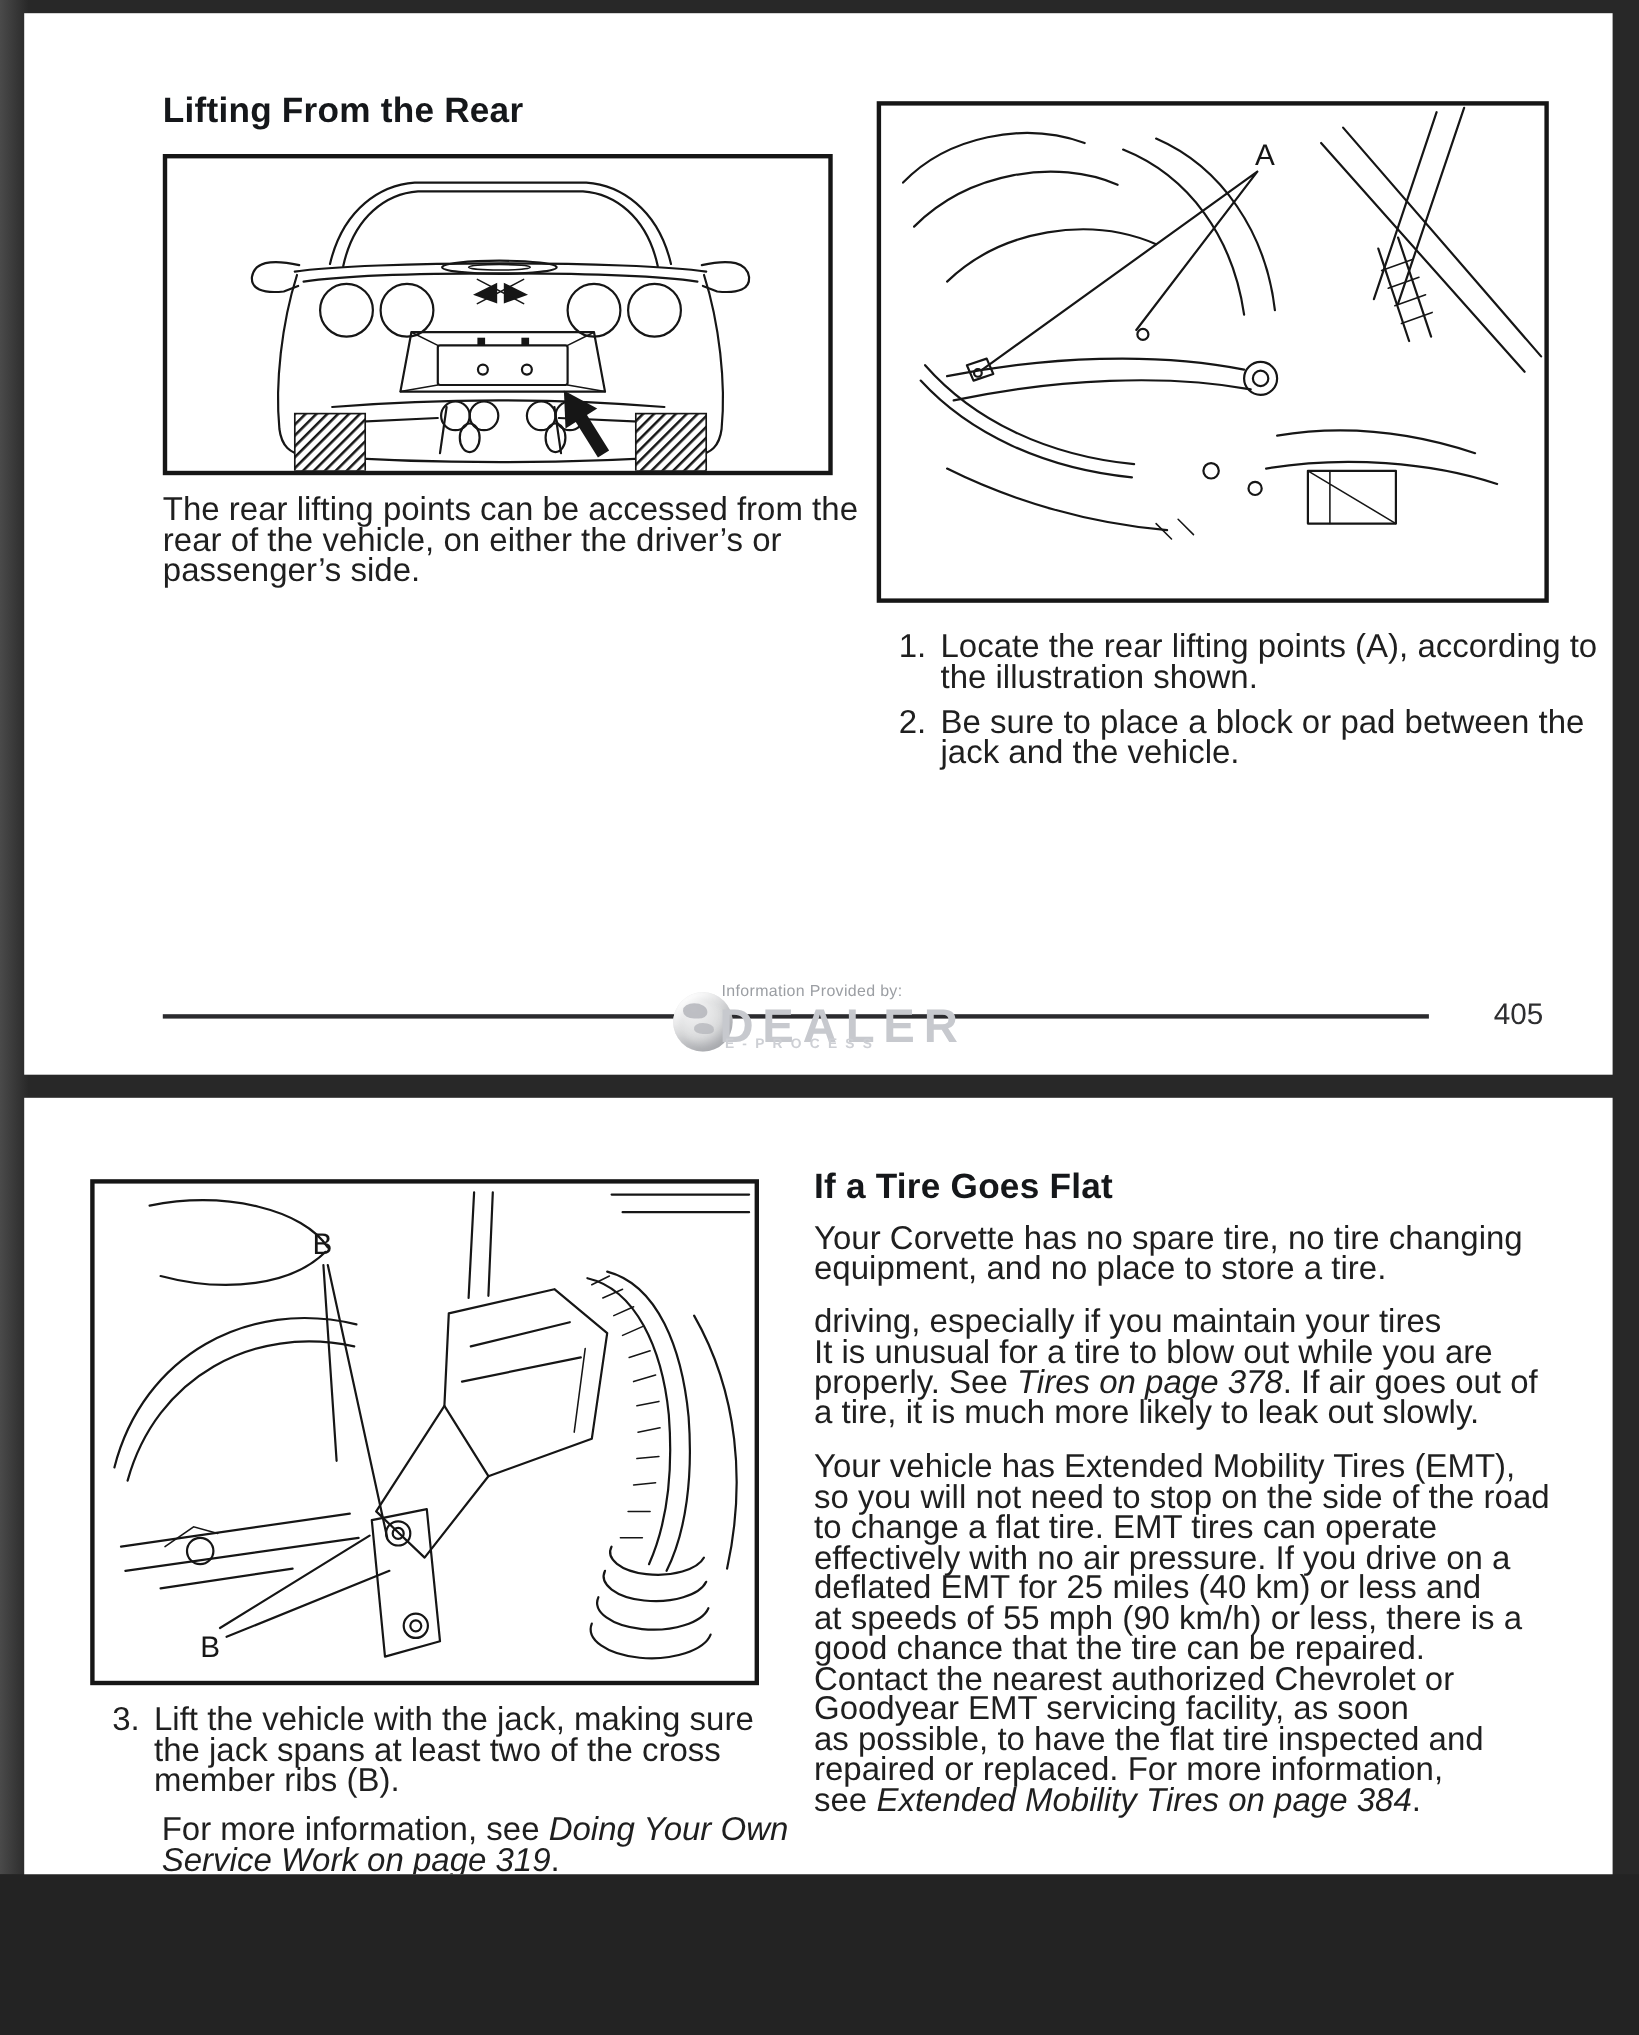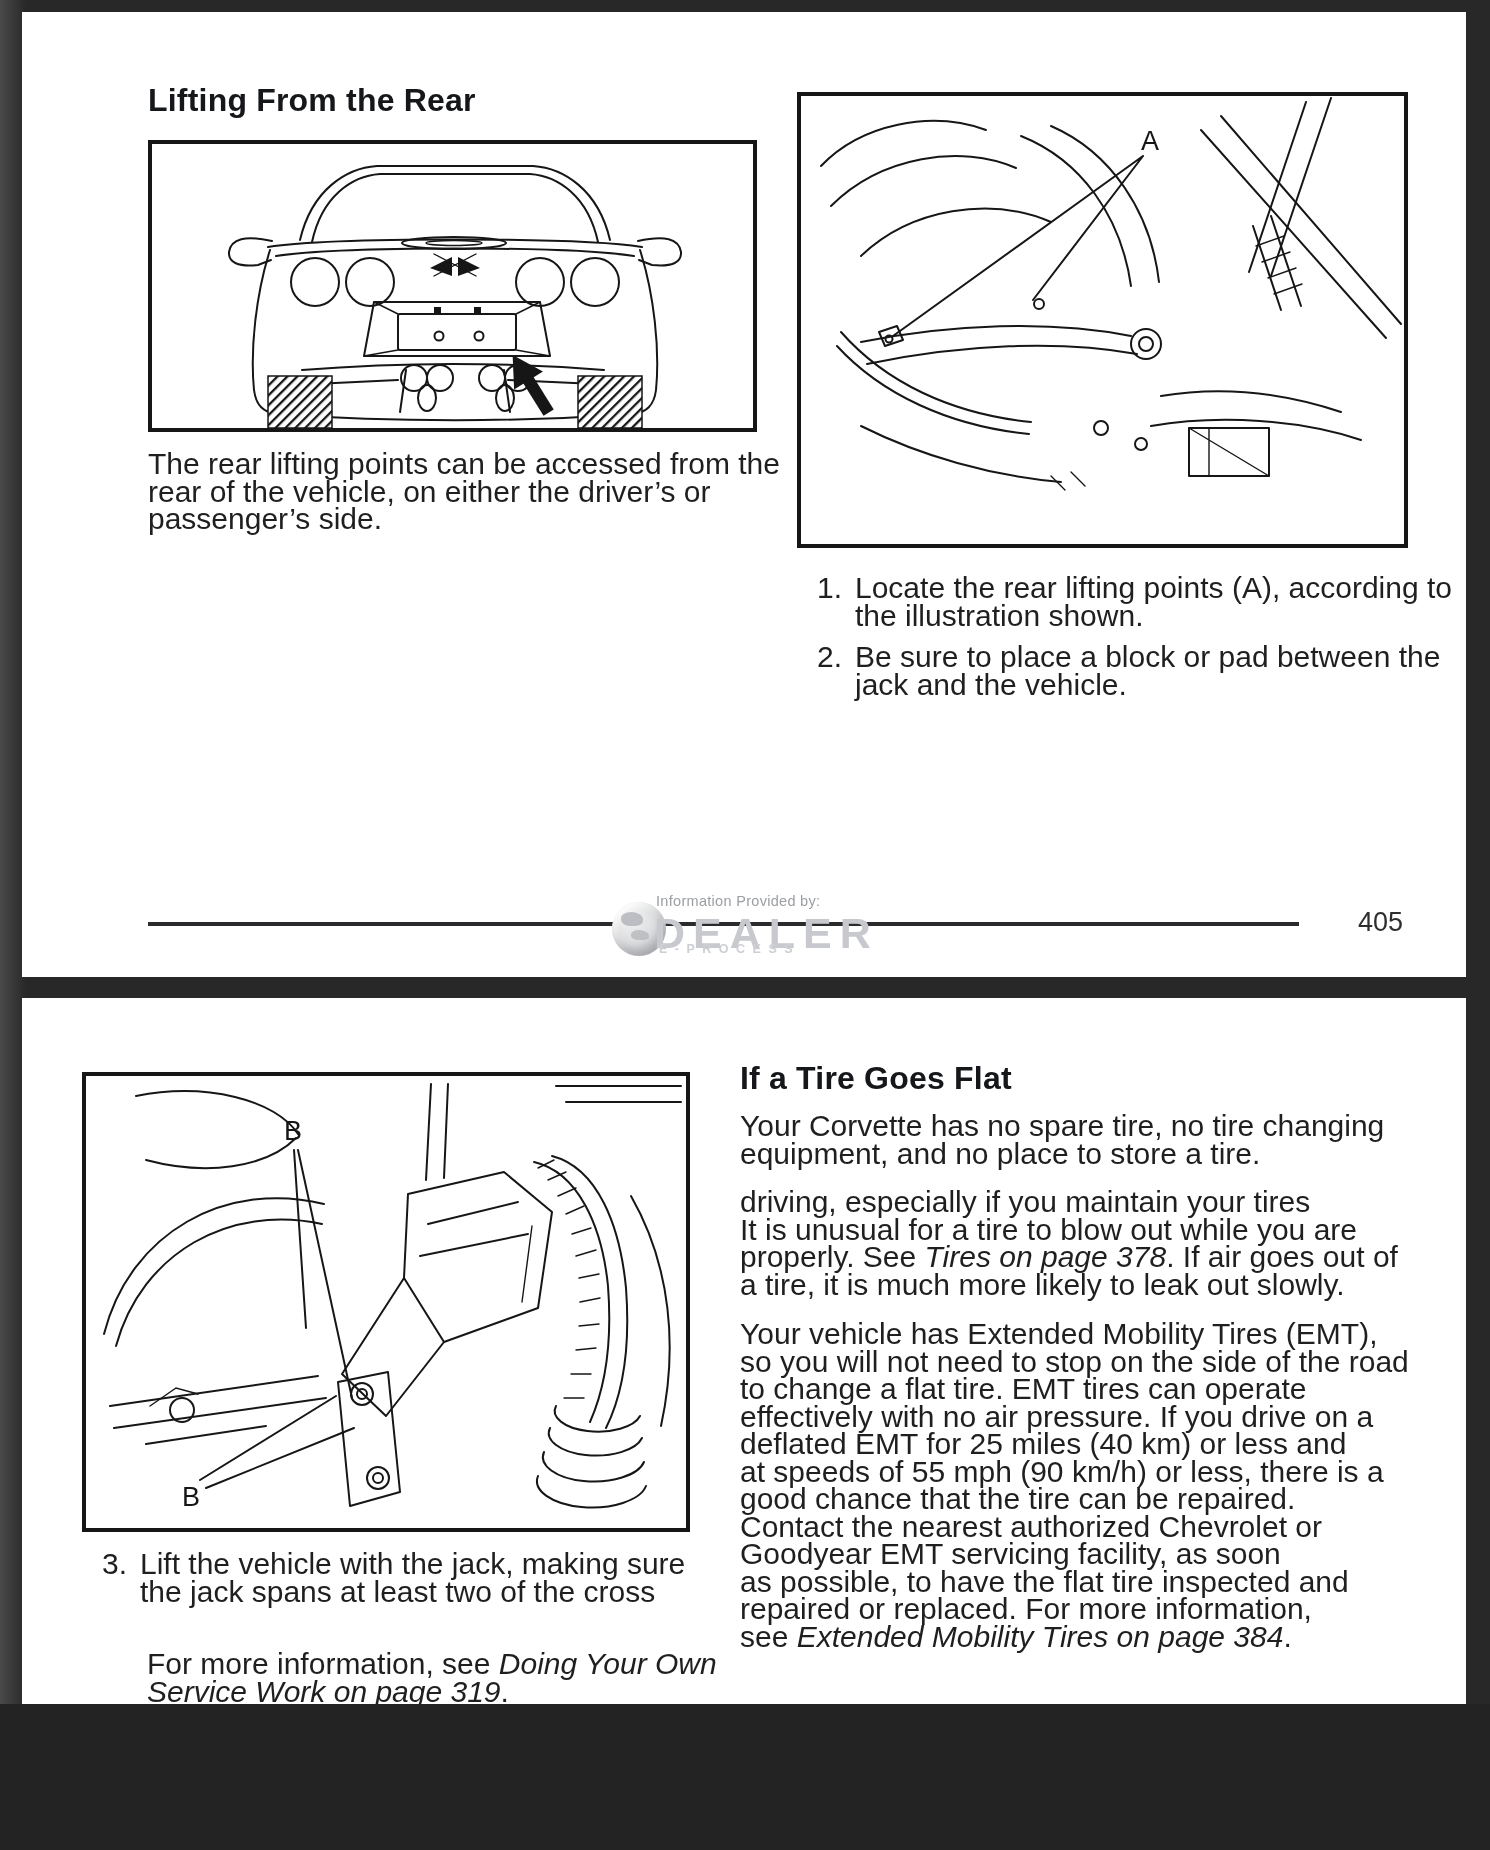--- a/index.html
+++ b/index.html
@@ -220,20 +220,21 @@
         <path class="ln" d="M545 120 C585 190 592 272 575 350"></path>
       </svg>
     </div>
 
     <div class="steps bodytext" style="left:80px;top:552px;width:620px;">
       <div class="step">
         <div class="step-num">3.</div>
         <div>
           <div class="line">Lift the vehicle with the jack, making sure</div>
           <div class="line">the jack spans at least two of the cross</div>
+          <div class="line">member ribs (B).</div>
         </div>
       </div>
     </div>
 
     <div class="bodytext" style="position:absolute;left:78px;top:652px;margin-left:47px;">
       <div class="line"><span>For more information, see </span><em>Doing Your Own</em></div>
       <div class="line"><em>Service Work on page 319</em><span>.</span></div>
     </div>
 
     <div class="h1" style="left:718px;top:62px;">If a Tire Goes Flat</div>

